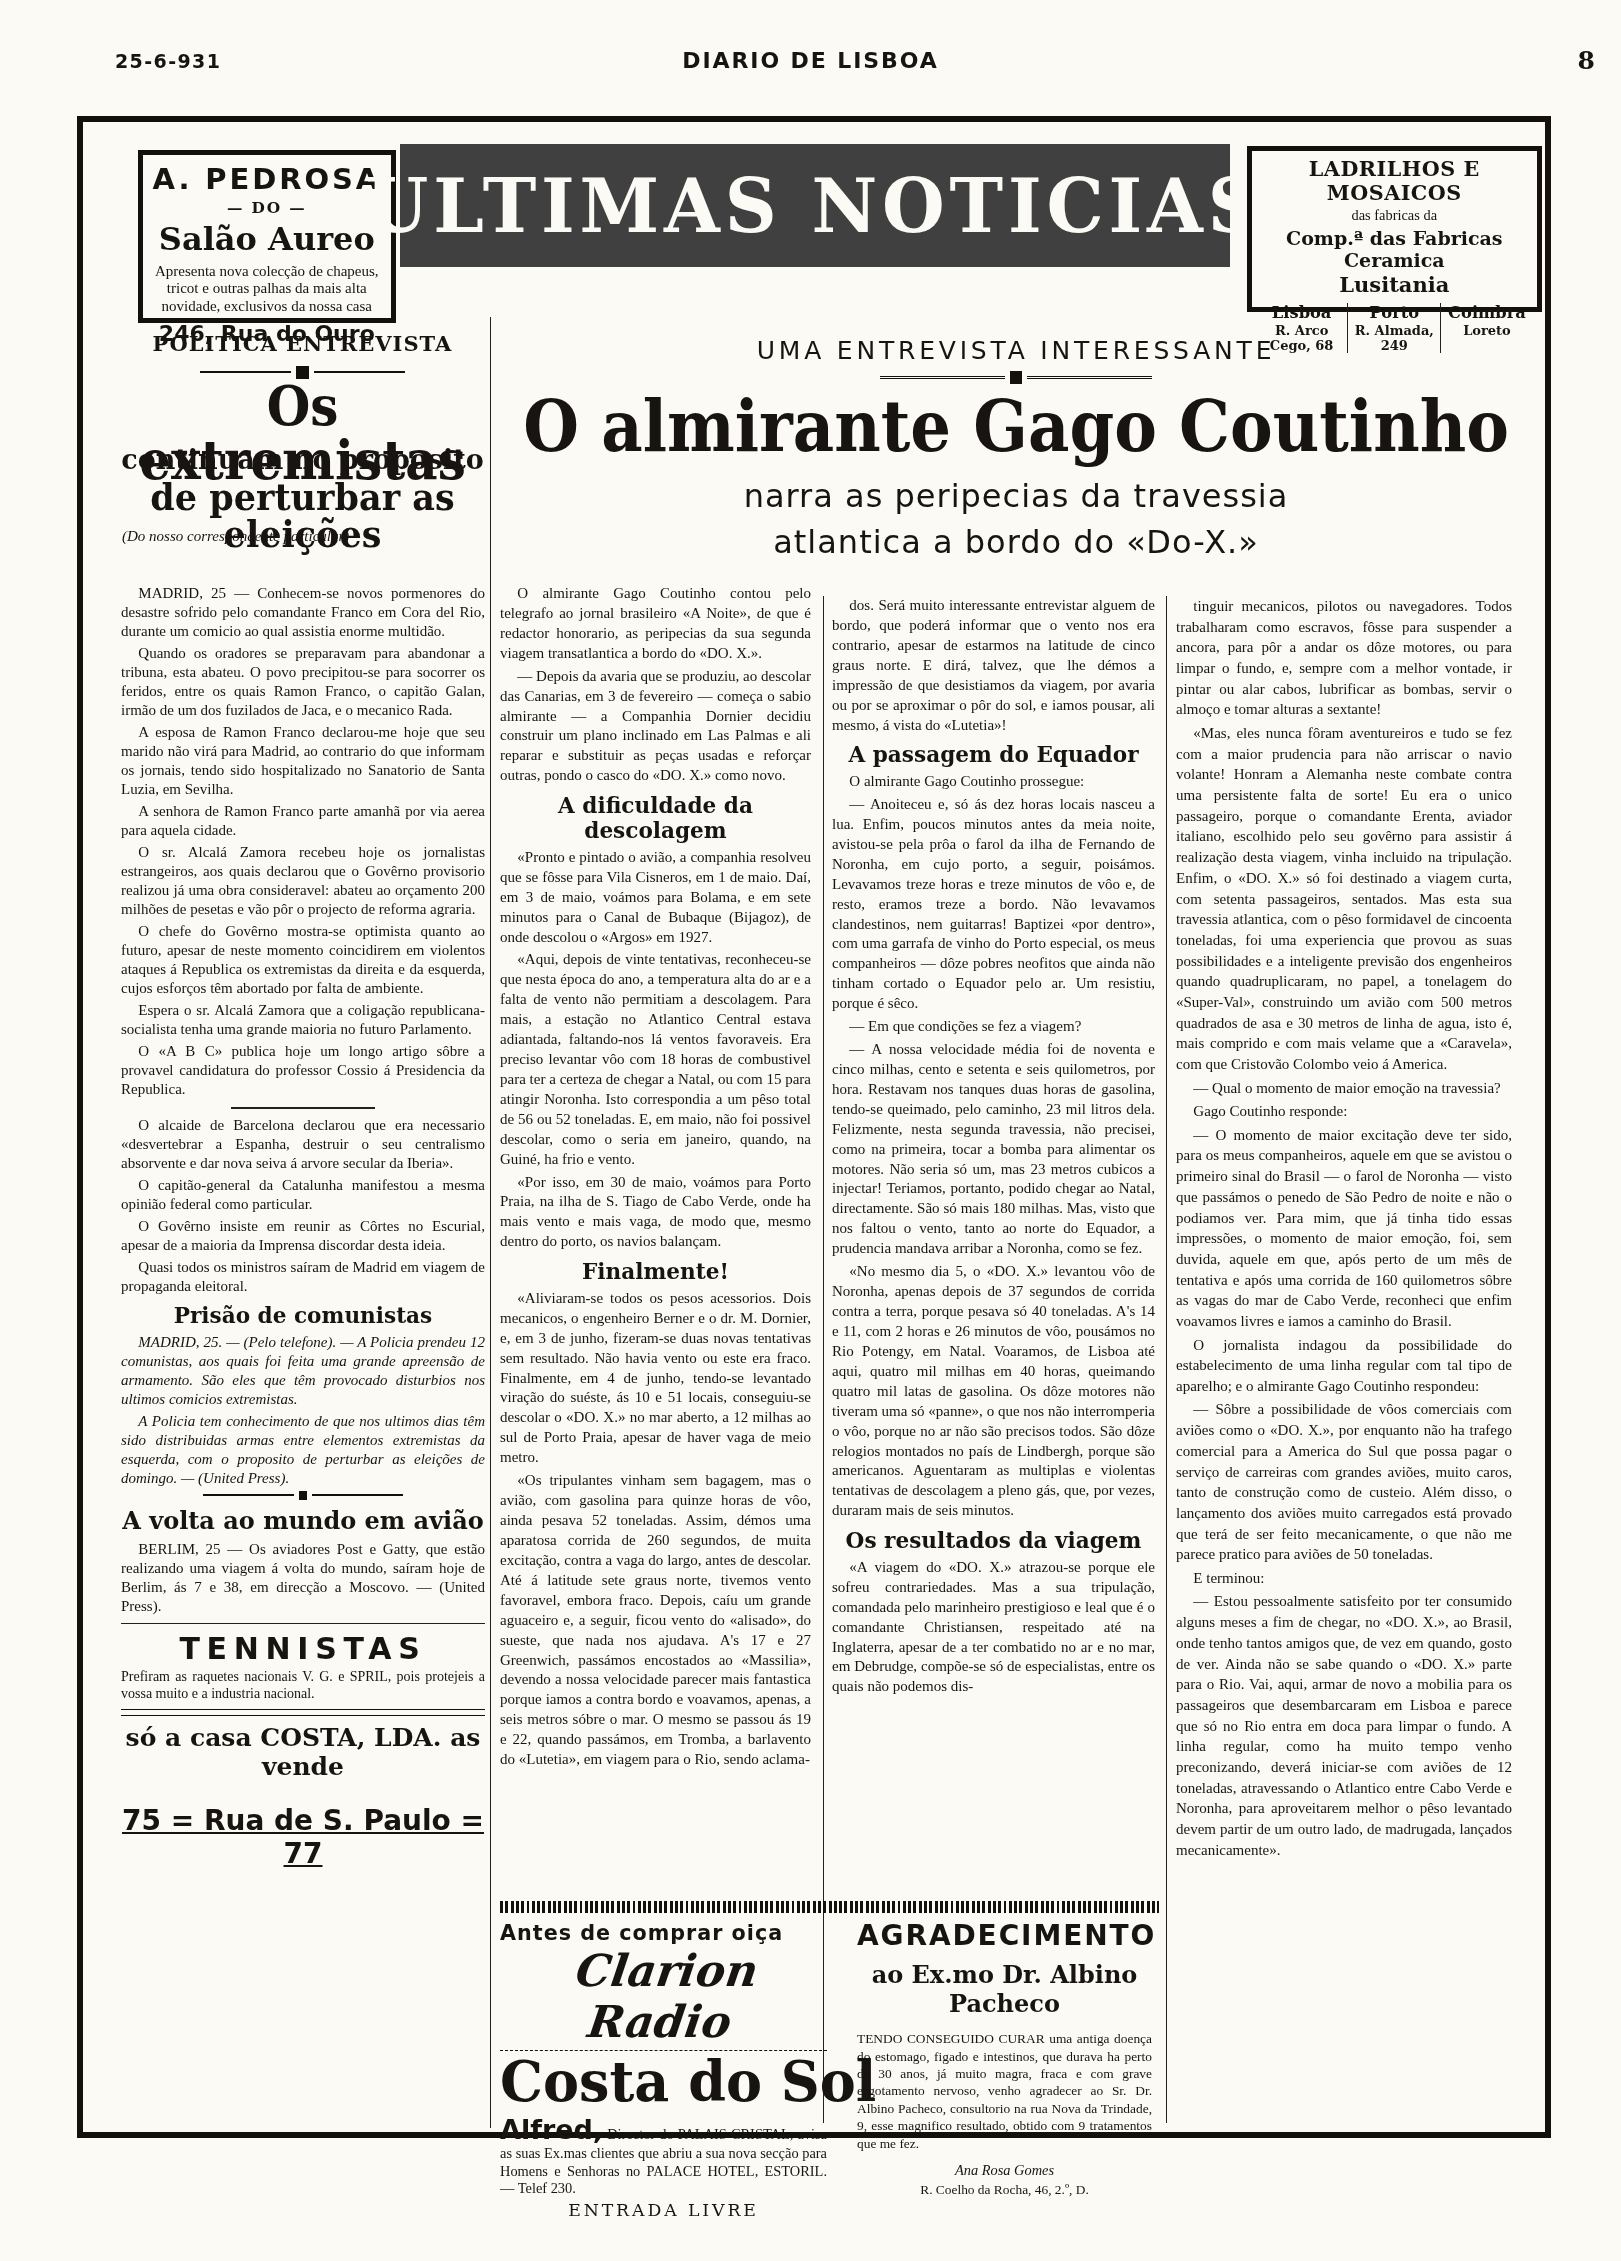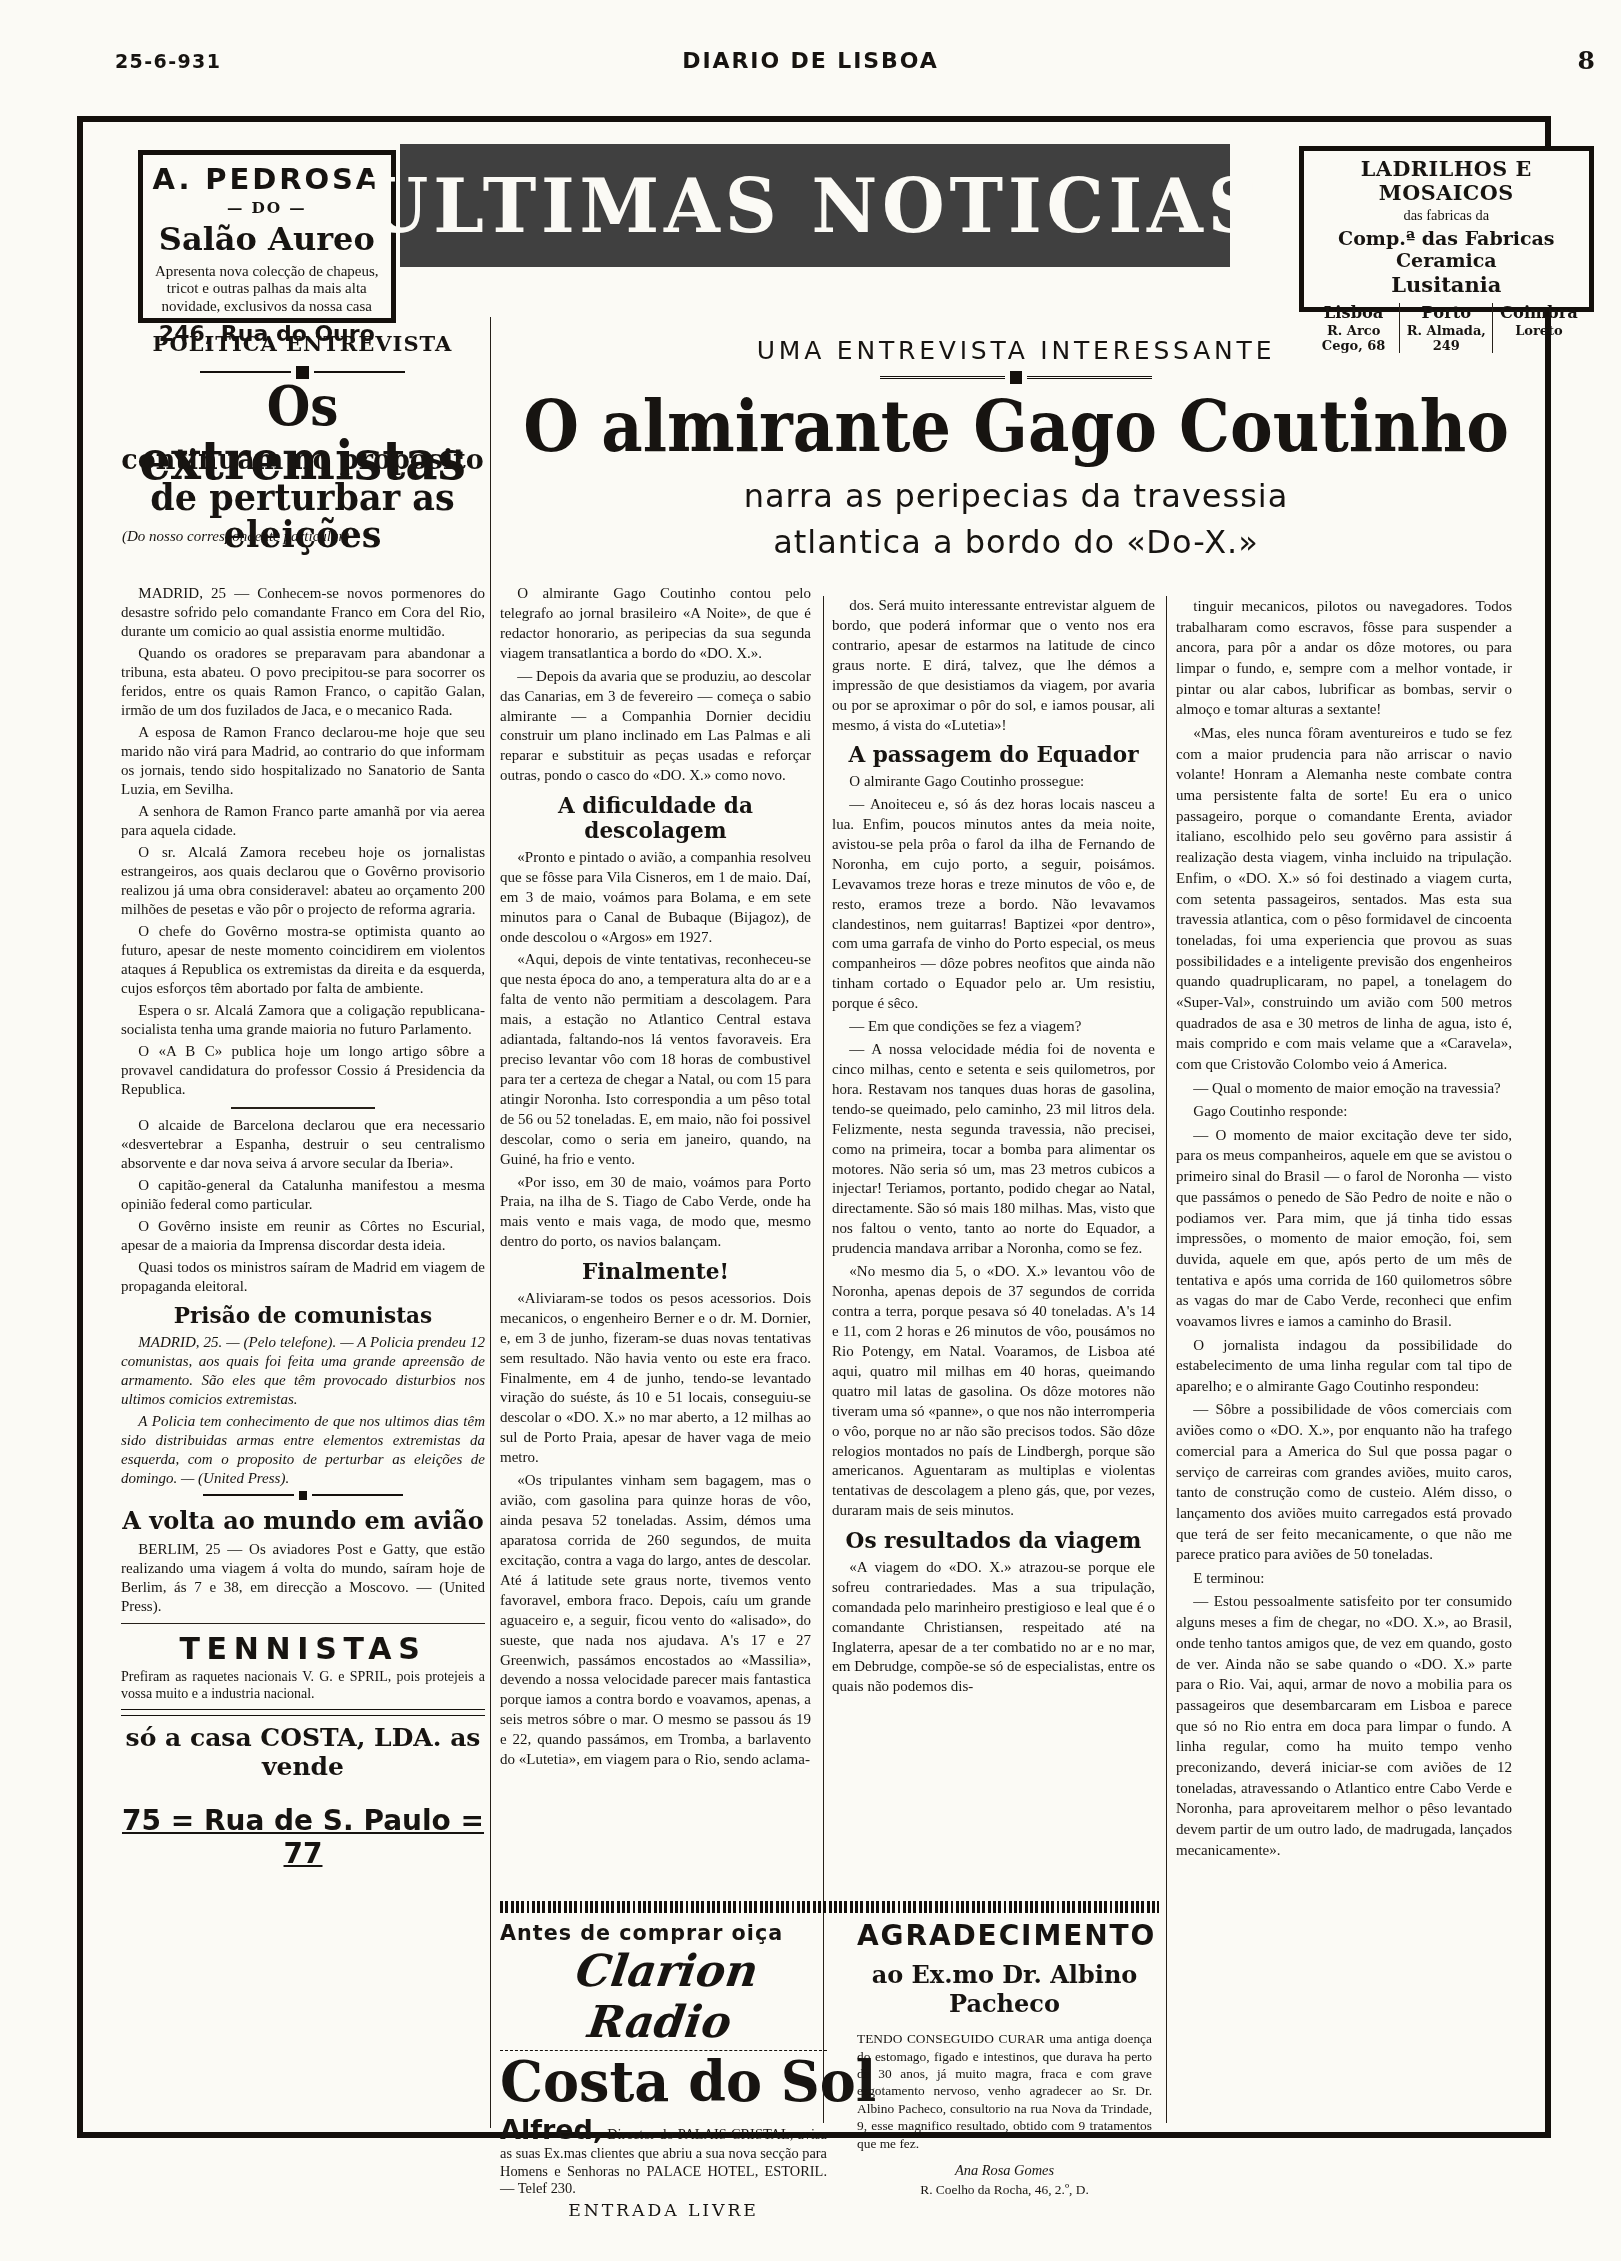--- a/index.html
+++ b/index.html
@@ -97,21 +97,21 @@
     <div class="pedrosa-do">— DO —</div>
     <div class="pedrosa-salon">Salão Aureo</div>
     <div class="pedrosa-body">Apresenta nova colecção de chapeus, tricot e outras palhas da mais alta novidade, exclusivos da nossa casa</div>
     <div class="pedrosa-addr">246, Rua do Ouro</div>
   </div>
 
   <div class="abs banner" style="left:400px; top:144px; width:830px; height:123px;">
     <div class="banner-text">ULTIMAS NOTICIAS</div>
   </div>
 
-  <div class="abs box center" style="left:1299px; top:146px; width:277px; height:144px; padding:5.8px 3.8px;">
+  <div class="abs box center" style="left:1247px; top:146px; width:277px; height:144px; padding:5.8px 3.8px;">
     <div class="ladr-title">LADRILHOS E MOSAICOS</div>
     <div class="ladr-sub">das fabricas da</div>
     <div class="ladr-comp">Comp.ª das Fabricas Ceramica</div>
     <div class="ladr-comp2">Lusitania</div>
     <div class="ladr-cities">
       <div class="ladr-city">
         <div class="ladr-city-name">Lisboa</div>
         <div class="ladr-city-addr">R. Arco Cego, 68</div>
       </div>
       <div class="ladr-city">

